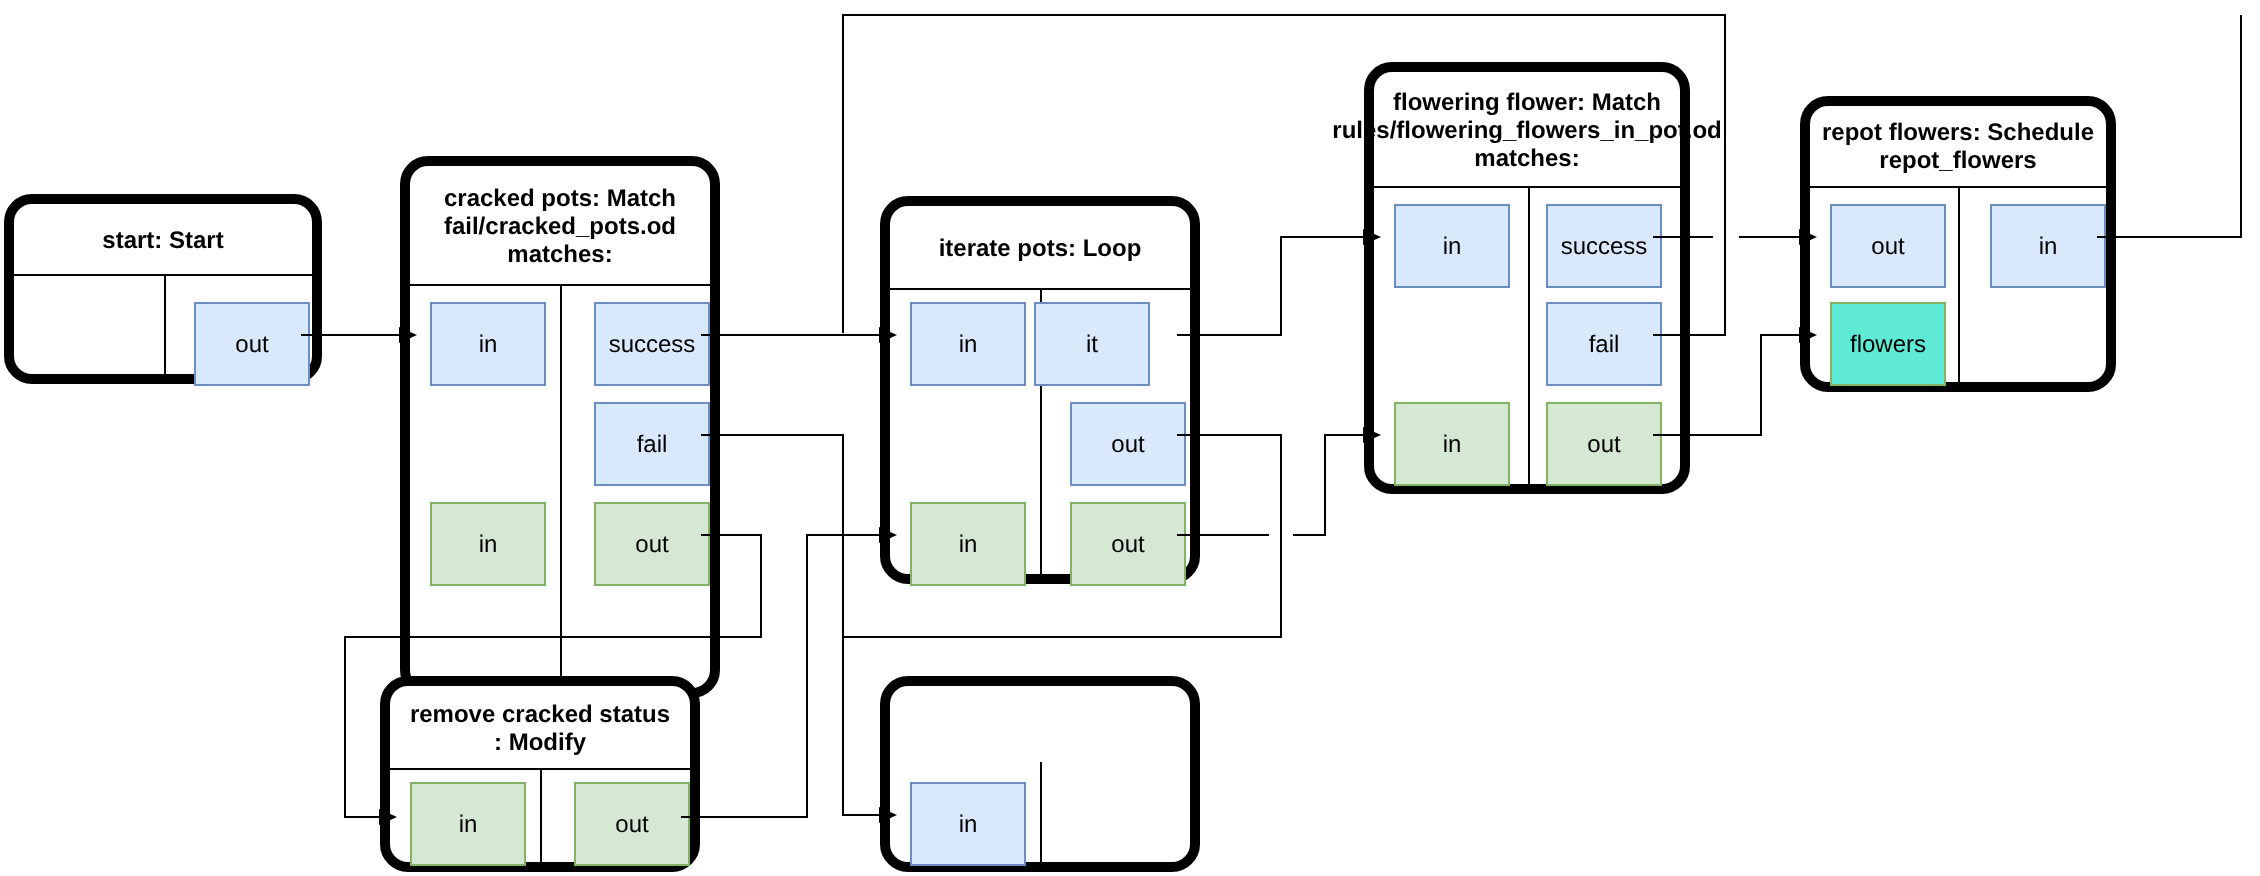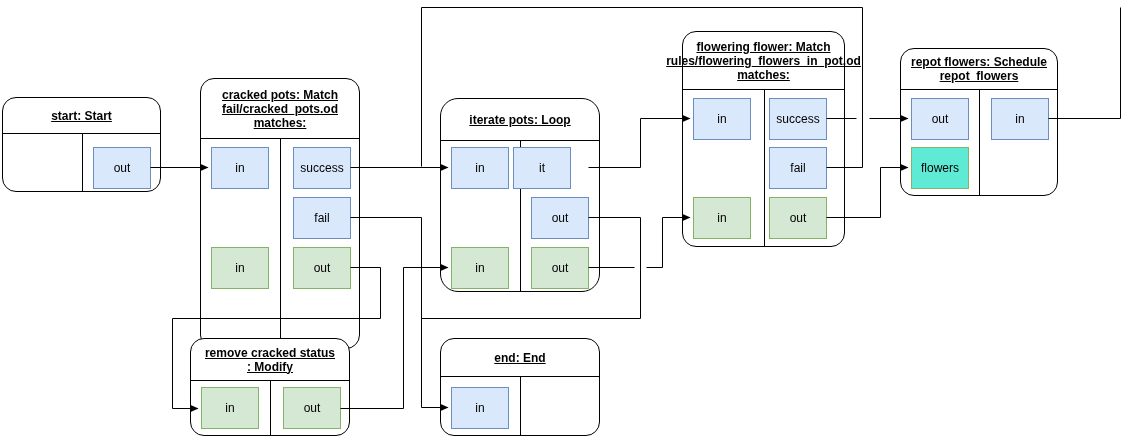--- a/index.html
+++ b/index.html
@@ -5,25 +5,24 @@
   html,body{margin:0;padding:0;background:#ffffff;}
   #stage{
     position:relative;
     font-family:"Liberation Sans", sans-serif;
     background:#ffffff;
     overflow:hidden;
   }
   .node{
     position:absolute;
     background:#ffffff;
-    border:1px solid #701a75;
+    border:5px solid #701a75;
     border-radius:14px;
     box-sizing:border-box;
     z-index:1;
-    text-decoration:underline;
   }
   .node-title{
     display:flex;
     flex-direction:column;
     justify-content:center;
     align-items:center;
     font-weight:bold;
     font-size:12px;
     line-height:14px;
     color:#000000;
@@ -96,21 +95,21 @@
         <span class="title-line">fail/cracked_pots.od</span>
         <span class="title-line">matches:</span>
       </div>
       <div class="col-divider" style="top: 60px;"></div>
       <div class="port exec" style="left: 10px; top: 68px; width: 58px; height: 42px; background: rgb(218, 232, 252); border-color: rgb(108, 142, 191);">in</div>
       <div class="port exec" style="left: 92px; top: 68px; width: 58px; height: 42px; background: rgb(218, 232, 252); border-color: rgb(108, 142, 191);">success</div>
       <div class="port exec" style="left: 92px; top: 118px; width: 58px; height: 42px; background: rgb(218, 232, 252); border-color: rgb(108, 142, 191);">fail</div>
       <div class="port data" style="left: 10px; top: 168px; width: 58px; height: 42px; background: rgb(213, 232, 212); border-color: rgb(130, 179, 102);">in</div>
       <div class="port data" style="left: 92px; top: 168px; width: 58px; height: 42px; background: rgb(213, 232, 212); border-color: rgb(130, 179, 102);">out</div>
     </div>
-    <div class="node" style="left: 440px; top: 98px; width: 160px; height: 194px; border-color: rgb(0, 0, 0); background: rgb(255, 255, 255); border-radius: 18px;">
+    <div class="node" style="left: 440px; top: 98px; width: 160px; height: 194px; border-color: rgb(0, 0, 0); background: rgb(255, 255, 255);">
       <div class="node-title" style="height: 42px;">
         <span class="title-line">iterate pots: Loop</span>
       </div>
       <div class="col-divider" style="top: 42px;"></div>
       <div class="port exec" style="left: 10px; top: 48px; width: 58px; height: 42px; background: rgb(218, 232, 252); border-color: rgb(108, 142, 191);">in</div>
       <div class="port exec" style="left: 72px; top: 48px; width: 58px; height: 42px; background: rgb(218, 232, 252); border-color: rgb(108, 142, 191);">it</div>
       <div class="port exec" style="left: 90px; top: 98px; width: 58px; height: 42px; background: rgb(218, 232, 252); border-color: rgb(108, 142, 191);">out</div>
       <div class="port data" style="left: 10px; top: 148px; width: 58px; height: 42px; background: rgb(213, 232, 212); border-color: rgb(130, 179, 102);">in</div>
       <div class="port data" style="left: 90px; top: 148px; width: 58px; height: 42px; background: rgb(213, 232, 212); border-color: rgb(130, 179, 102);">out</div>
     </div>
@@ -140,19 +139,16 @@
     <div class="node" style="left: 190px; top: 338px; width: 160px; height: 98px; border-color: rgb(0, 0, 0); background: rgb(255, 255, 255);">
       <div class="node-title" style="height: 42px;">
         <span class="title-line">remove cracked status</span>
         <span class="title-line">: Modify</span>
       </div>
       <div class="col-divider" style="top: 42px;"></div>
       <div class="port data" style="left: 10px; top: 48px; width: 58px; height: 42px; background: rgb(213, 232, 212); border-color: rgb(130, 179, 102);">in</div>
       <div class="port data" style="left: 92px; top: 48px; width: 58px; height: 42px; background: rgb(213, 232, 212); border-color: rgb(130, 179, 102);">out</div>
     </div>
     <div class="node" style="left: 440px; top: 338px; width: 160px; height: 98px; border-color: rgb(0, 0, 0); background: rgb(255, 255, 255);">
-      <div class="node-title" style="height: 38px;">
-        <span class="title-line">end: End</span>
-      </div>
       <div class="col-divider" style="top: 38px;"></div>
       <div class="port exec" style="left: 10px; top: 48px; width: 58px; height: 42px; background: rgb(218, 232, 252); border-color: rgb(108, 142, 191);">in</div>
     </div>
   </div>
 
 </body></html>

